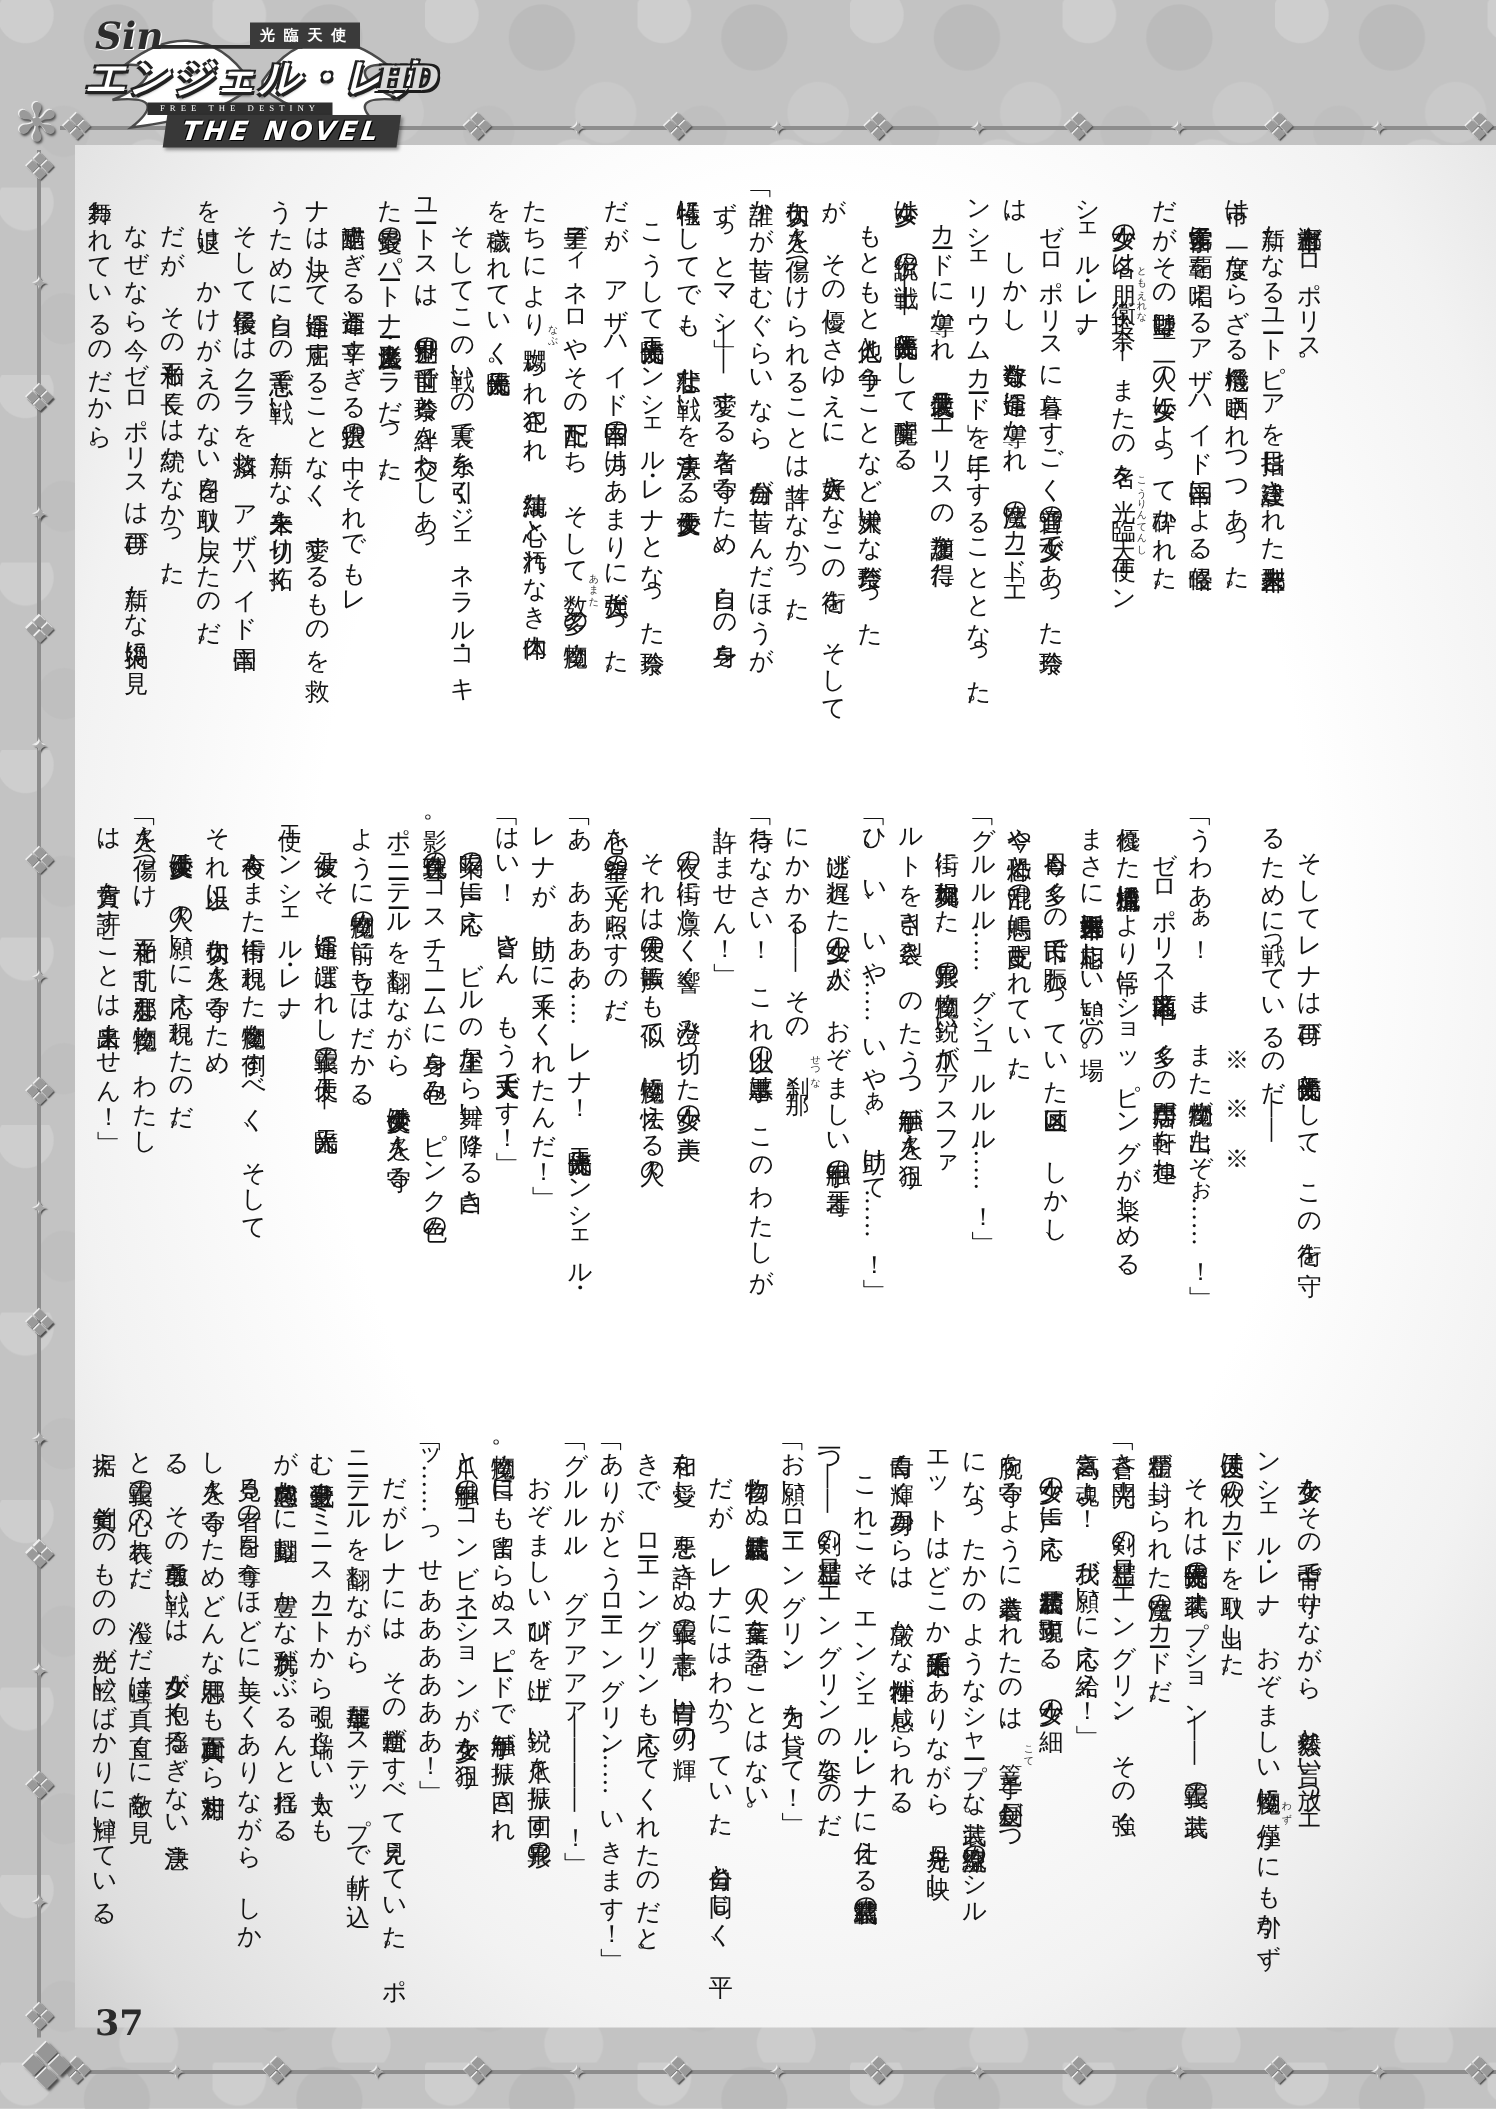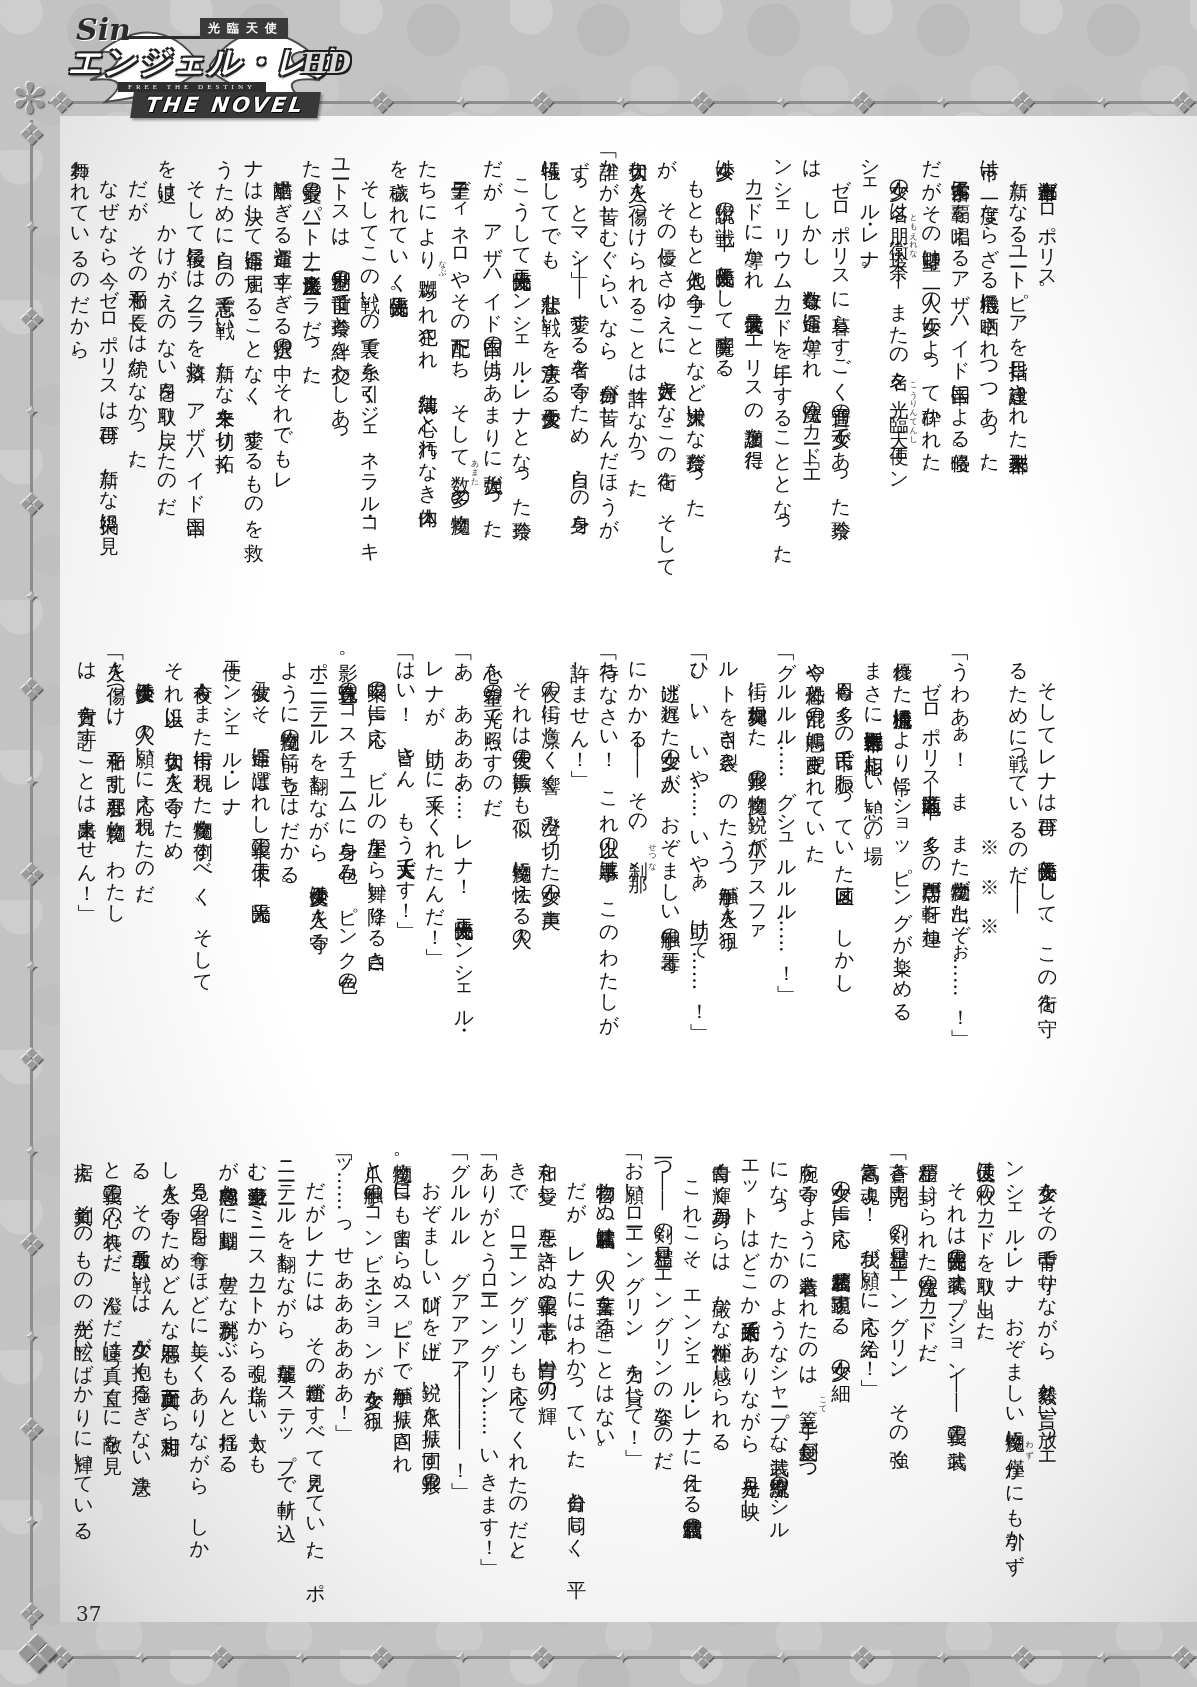--- a/index.html
+++ b/index.html
@@ -60,21 +60,21 @@
     writing-mode:vertical-rl;text-orientation:mixed;
     font-size:19.5px;line-height:29px;letter-spacing:0.3px;
     color:#141414;z-index:3;
   }
   .band-1{top:146px;}
   .band-2{top:648px;}
   .band-3{top:1148px;}
   .tcol{margin:0;padding:0;}
   ruby rt{font-size:8px;color:#333;letter-spacing:0;}
   
-  .page-number{position:absolute;left:76px;top:1602px;font-size:20px;color:#2b2b2b;z-index:4;}
+  .page-number{position:absolute;left:76px;top:1602px;font-size:28px;color:#2b2b2b;z-index:4;font-weight:bold;}
 </style>
 </head>
 <body>
 
 <div class="page">
 
   <div class="content-bg"></div>
 
   <div class="chain chain-top" id="chain-top">
       <span class="orn">❖</span>

